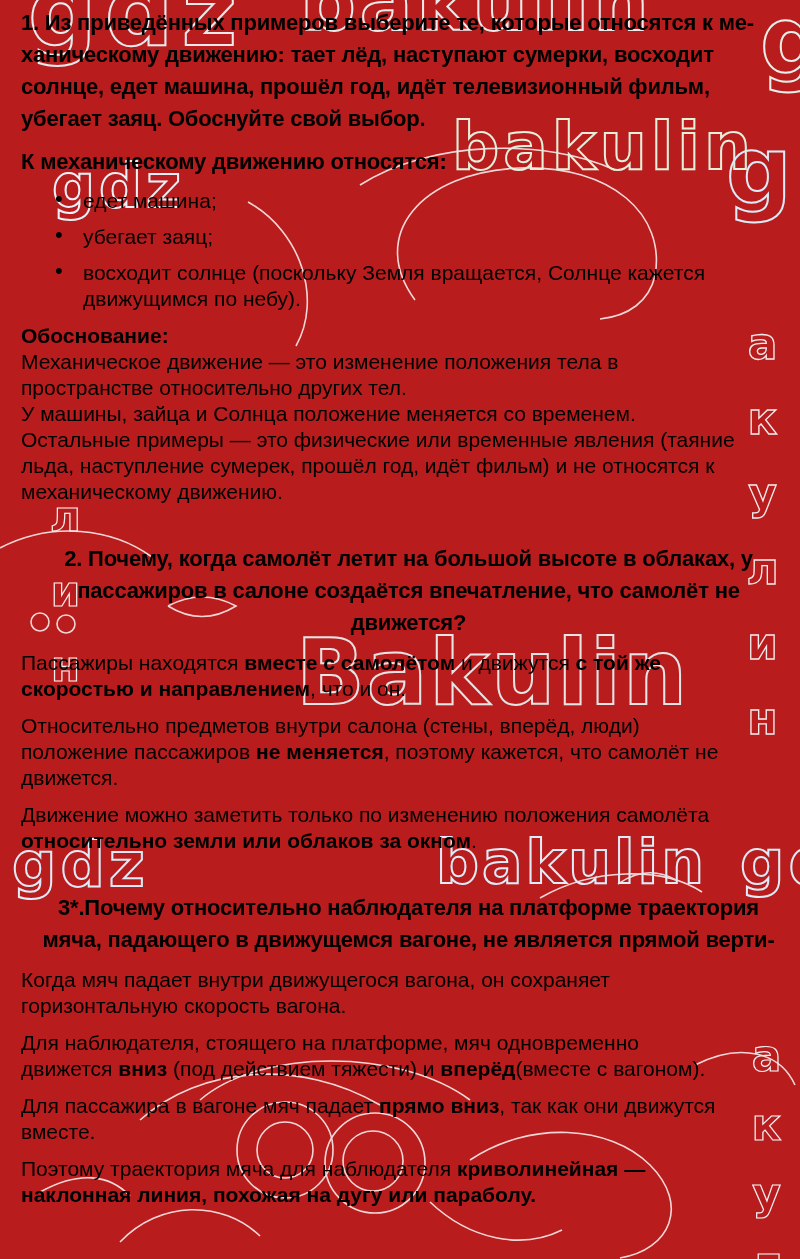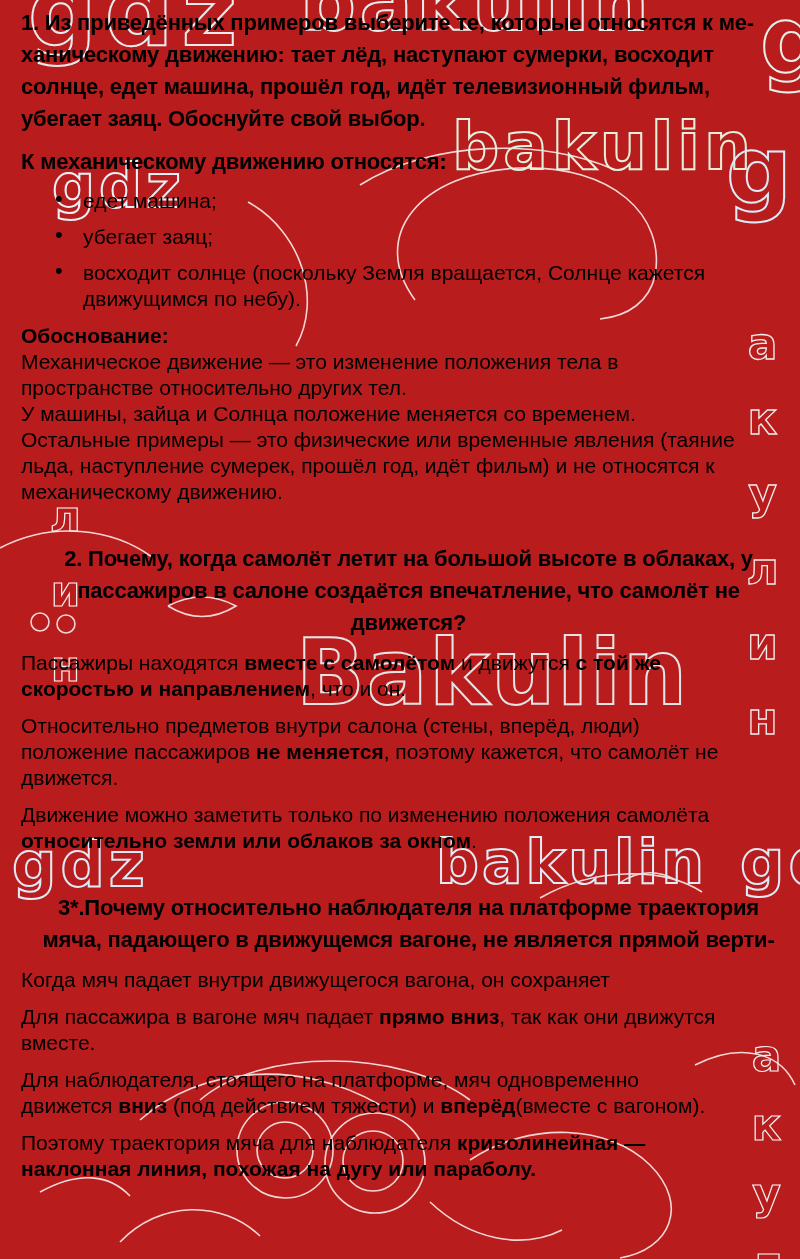--- a/index.html
+++ b/index.html
@@ -114,19 +114,19 @@
         <li><span class="dot">•</span><span>едет машина;</span></li>
         <li><span class="dot">•</span><span>убегает заяц;</span></li>
         <li><span class="dot">•</span><span>восходит солнце (поскольку Земля вращается, Солнце кажется</span><br><span>движущимся по небу).</span></li>
       </ul>
       <div class="block para"><b>Обоснование:</b><br><span>Механическое движение — это изменение положения тела в</span><br><span>пространстве относительно других тел.</span><br><span>У машины, зайца и Солнца положение меняется со временем.</span><br><span>Остальные примеры — это физические или временные явления (таяние</span><br><span>льда, наступление сумерек, прошёл год, идёт фильм) и не относятся к</span><br><span>механическому движению.</span></div>
       <div class="block heading section"><span>2. Почему, когда самолёт летит на большой высоте в облаках, у</span><br><span>пассажиров в салоне создаётся впечатление, что самолёт не</span><br><span>движется?</span></div>
       <div class="block para"><span>Пассажиры находятся </span><b>вместе с самолётом</b><span> и движутся </span><b>с той же</b><br><b>скоростью и направлением</b><span>, что и он.</span></div>
       <div class="block para"><span>Относительно предметов внутри салона (стены, вперёд, люди)</span><br><span>положение пассажиров </span><b>не меняется</b><span>, поэтому кажется, что самолёт не</span><br><span>движется.</span></div>
       <div class="block para"><span>Движение можно заметить только по изменению положения самолёта</span><br><b>относительно земли или облаков за окном</b><span>.</span></div>
       <div class="block heading section"><span>3*.Почему относительно наблюдателя на платформе траектория</span><br><span>мяча, падающего в движущемся вагоне, не является прямой верти-</span><br></div>
-      <div class="block para"><span>Когда мяч падает внутри движущегося вагона, он сохраняет</span><br></div>
+      <div class="block para"><span>Когда мяч падает внутри движущегося вагона, он сохраняет</span><br><span>горизонтальную скорость вагона.</span></div>
+      <div class="block para"><span>Для наблюдателя, стоящего на платформе, мяч одновременно</span><br><span>движется </span><b>вниз</b><span> (под действием тяжести) и </span><b>вперёд</b><span>(вместе с вагоном).</span></div>
       <div class="block para"><span>Для пассажира в вагоне мяч падает </span><b>прямо вниз</b><span>, так как они движутся</span><br><span>вместе.</span></div>
-      <div class="block para"><span>Для наблюдателя, стоящего на платформе, мяч одновременно</span><br><span>движется </span><b>вниз</b><span> (под действием тяжести) и </span><b>вперёд</b><span>(вместе с вагоном).</span></div>
       <div class="block para"><span>Поэтому траектория мяча для наблюдателя </span><b>криволинейная —</b><br><b>наклонная линия, похожая на дугу или параболу.</b></div>
     </main>
 
 </div>
 
 </body></html>

